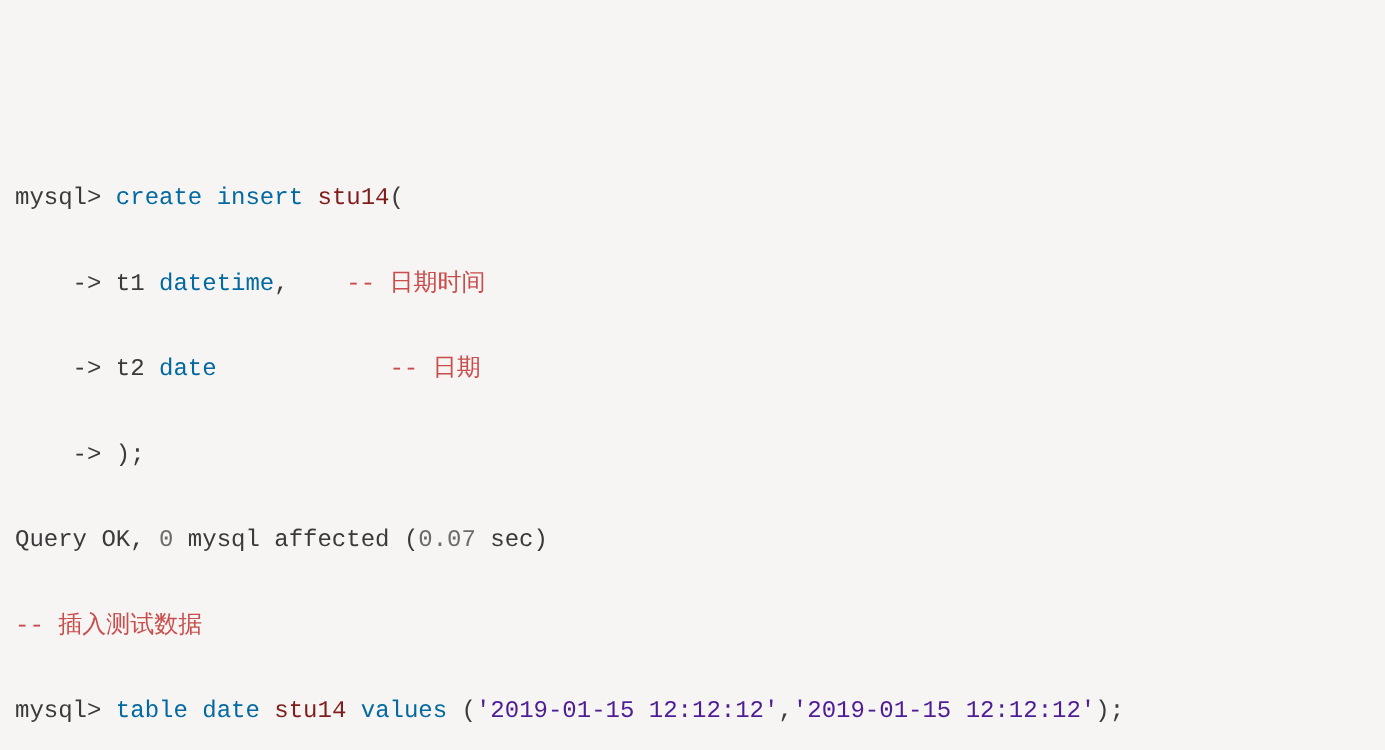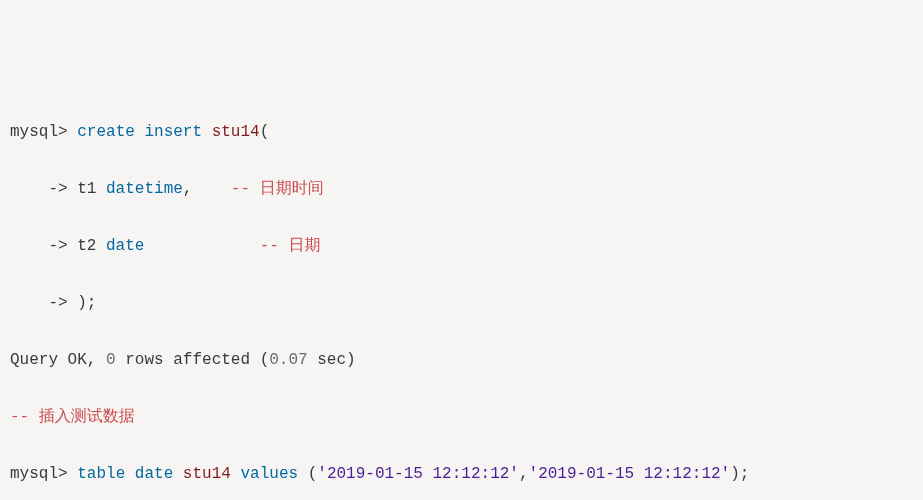--- a/index.html
+++ b/index.html
@@ -22,21 +22,21 @@
   </style>
 </head>
 <body>
 
 
 
 <span class="line"><span>mysql&gt; </span><span class="kw">create</span><span> </span><span class="kw">insert</span><span> </span><span class="ident">stu14</span><span class="paren">(</span></span>
 <span class="line"><span>    -&gt; t1 </span><span class="kw">datetime</span><span>,    </span><span class="comment">-- 日期时间</span></span>
 <span class="line"><span>    -&gt; t2 </span><span class="kw">date</span><span>            </span><span class="comment">-- 日期</span></span>
 <span class="line"><span>    -&gt; );</span></span>
-<span class="line"><span>Query OK, </span><span class="num">0</span><span> rows affected (</span><span class="num">0.07</span><span> sec)</span></span>
+<span class="line"><span>Query OK, </span><span class="num">0</span><span> mysql affected (</span><span class="num">0.07</span><span> sec)</span></span>
 <span class="line"><span class="comment">-- 插入测试数据</span></span>
 <span class="line"><span>mysql&gt; </span><span class="kw">table</span><span> </span><span class="kw">date</span><span> </span><span class="ident">stu14</span><span> </span><span class="kw">values</span><span class="paren"> (</span><span class="str">'2019-01-15 12:12:12'</span><span>,</span><span class="str">'2019-01-15 12:12:12'</span><span class="paren">);</span></span>
 
 
 
 
 
 
 
 

